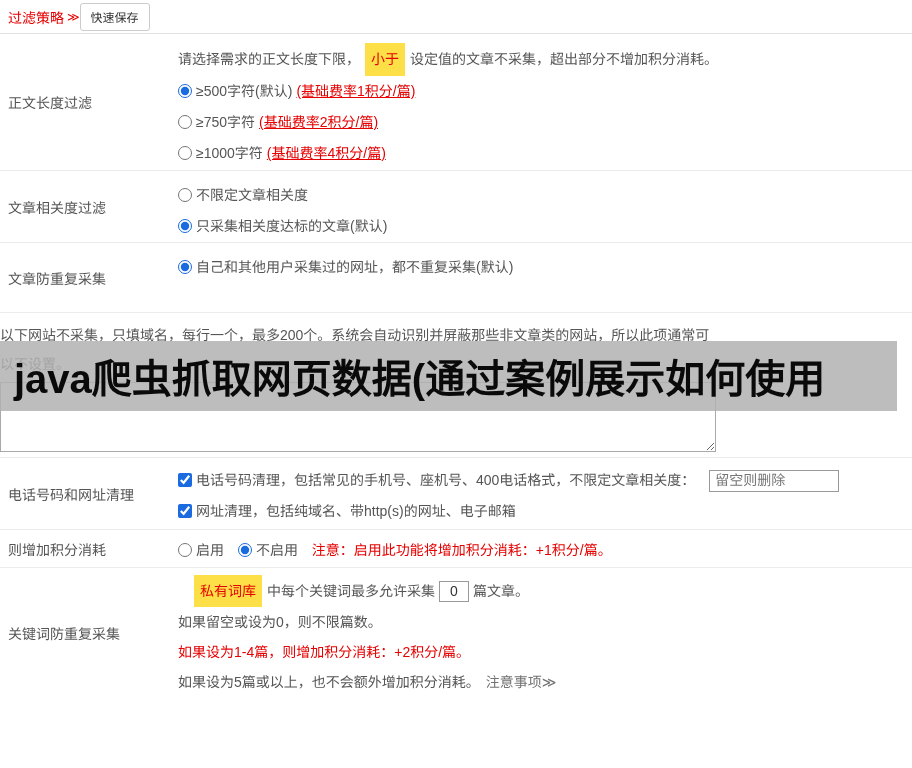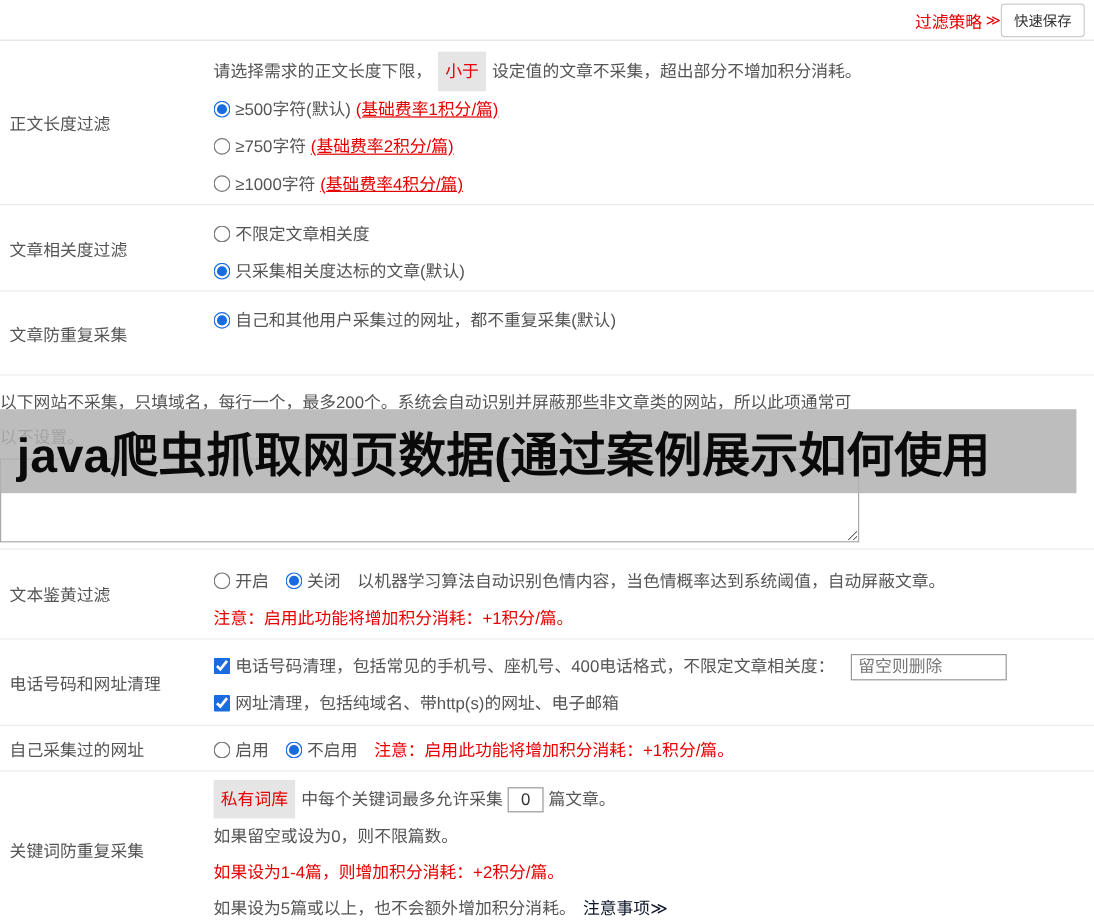--- a/index.html
+++ b/index.html
@@ -5,44 +5,44 @@
   *{box-sizing:border-box;margin:0;padding:0}
   html,body{width:912px}
   body{
     height:768px;
     font-family:"Liberation Sans","DejaVu Sans",sans-serif;
     font-size:14px;color:#555;background:#fff;
     position:relative;overflow:hidden;
   }
   
   .header{
-    height:34px;display:flex;justify-content:flex-end;align-items:center;
+    height:34px;display:flex;justify-content:flex-start;align-items:center;
     padding:0 8px;border-bottom:1px solid #e3e3e3;
   }
   .header-title{color:#e60000;font-size:14px;display:flex;align-items:center}
   .chev{font-size:12px;margin-left:3px;color:#e60000}
   .save-btn{
     background:#fff;border:1px solid #ccc;border-radius:3px;
     font-size:12px;padding:4px 10px;color:#333;font-family:Liberation Mono, monospace;cursor:pointer;
   }
   
   .row{display:flex;border-bottom:1px solid #ececec;width:100%}
   .row-label{width:178px;padding-left:8px;display:flex;align-items:center;color:#555;flex-shrink:0}
   .row-content{flex:1;padding-right:8px}
   .line{line-height:31px}
   .line28{line-height:29px}
   .opt{display:block;line-height:31px;cursor:pointer}
   .opt-inline{cursor:pointer;margin-right:10px}
   input[type=radio],input[type=checkbox]{
     accent-color:#1a6ae0;width:14px;height:14px;vertical-align:-2px;margin-right:4px;
   }
-  .tag{color:#e60000;background:#e5e5e5;padding:1px 6px;margin:0 5px;display:inline-block}
+  .tag{color:#e60000;background:#fde047;padding:1px 6px;margin:0 5px;display:inline-block}
   .fee{color:#e60000;text-decoration:underline;margin-left:4px}
   .note{color:#e60000}
-  .link{color:#0f172a;cursor:pointer;margin-left:6px}
+  .link{color:#737373;cursor:pointer;margin-left:6px}
   textarea{
     width:716px;height:70px;border:1px solid #a9a9a9;margin-top:3px;
     font:inherit;resize:both;background:#fff;
   }
   .inline-input{border:1px solid #999;height:22px;font:inherit;padding:1px 5px;width:130px;color:#14532d}
   .inline-input::placeholder{color:#777}
   .small-input{width:30px;text-align:center;border:1px solid #999;height:21px;font:inherit;margin:0 4px;color:#333}
   
   #row-length{min-height:137px}
   #row-length .row-content{padding-top:9px}
@@ -121,70 +121,55 @@
     </div>
   </div>
 
   <div class="row" id="row-site">
     <div class="row-content">
       <div class="line28" style="max-width:720px">以下网站不采集，只填域名，每行一个，最多200个。系统会自动识别并屏蔽那些非文章类的网站，所以此项通常可以不设置。</div>
       <textarea style=""></textarea>
     </div>
   </div>
 
-  <div class="row" id="row-porn">
-    <div class="row-label">文本鉴黄过滤</div>
-    <div class="row-content">
-      <div class="line">
-        <label class="opt-inline">
-          <input type="radio" name="porn" style=""><span>开启</span>
-        </label>
-        <label class="opt-inline">
-          <input type="radio" name="porn" checked="" style=""><span>关闭</span>
-        </label>
-        <span>以机器学习算法自动识别色情内容，当色情概率达到系统阈值，自动屏蔽文章。</span>
-      </div>
-      <div class="line note">注意：启用此功能将增加积分消耗：+1积分/篇。</div>
-    </div>
-  </div>
 
   <div class="row" id="row-phone">
     <div class="row-label">电话号码和网址清理</div>
     <div class="row-content">
       <div class="line">
         <label class="opt-inline">
           <input type="checkbox" checked="" style=""><span>电话号码清理，包括常见的手机号、座机号、400电话格式，不限定文章相关度：</span>
         </label><input class="inline-input" type="text" placeholder="留空则删除" style="">
       </div>
       <div class="line">
         <label class="opt-inline">
           <input type="checkbox" checked="" style=""><span>网址清理，包括纯域名、带http(s)的网址、电子邮箱</span>
         </label>
       </div>
     </div>
   </div>
 
   <div class="row" id="row-company">
-    <div class="row-label">自己采集过的网址</div>
+    <div class="row-label">则增加积分消耗</div>
     <div class="row-content">
       <label class="opt-inline">
         <input type="radio" name="comp" style=""><span>启用</span>
       </label>
       <label class="opt-inline">
         <input type="radio" name="comp" checked="" style=""><span>不启用</span>
       </label>
       <span class="note">注意：启用此功能将增加积分消耗：+1积分/篇。</span>
     </div>
   </div>
 
   <div class="row" id="row-keyword">
     <div class="row-label">关键词防重复采集</div>
     <div class="row-content">
       <div class="line">
-        <span class="tag" style="margin-left:0">私有词库</span><span>中每个关键词最多允许采集</span><input class="small-input" type="text" value="0" style=""><span>篇文章。</span>
+        <span class="tag" style="margin-left:16px">私有词库</span><span>中每个关键词最多允许采集</span><input class="small-input" type="text" value="0" style=""><span>篇文章。</span>
       </div>
       <div class="line">如果留空或设为0，则不限篇数。</div>
       <div class="line note">如果设为1-4篇，则增加积分消耗：+2积分/篇。</div>
       <div class="line">
         <span>如果设为5篇或以上，也不会额外增加积分消耗。</span><span class="link">注意事项≫</span>
       </div>
     </div>
   </div>
 
   <div class="overlay">java爬虫抓取网页数据(通过案例展示如何使用</div>

